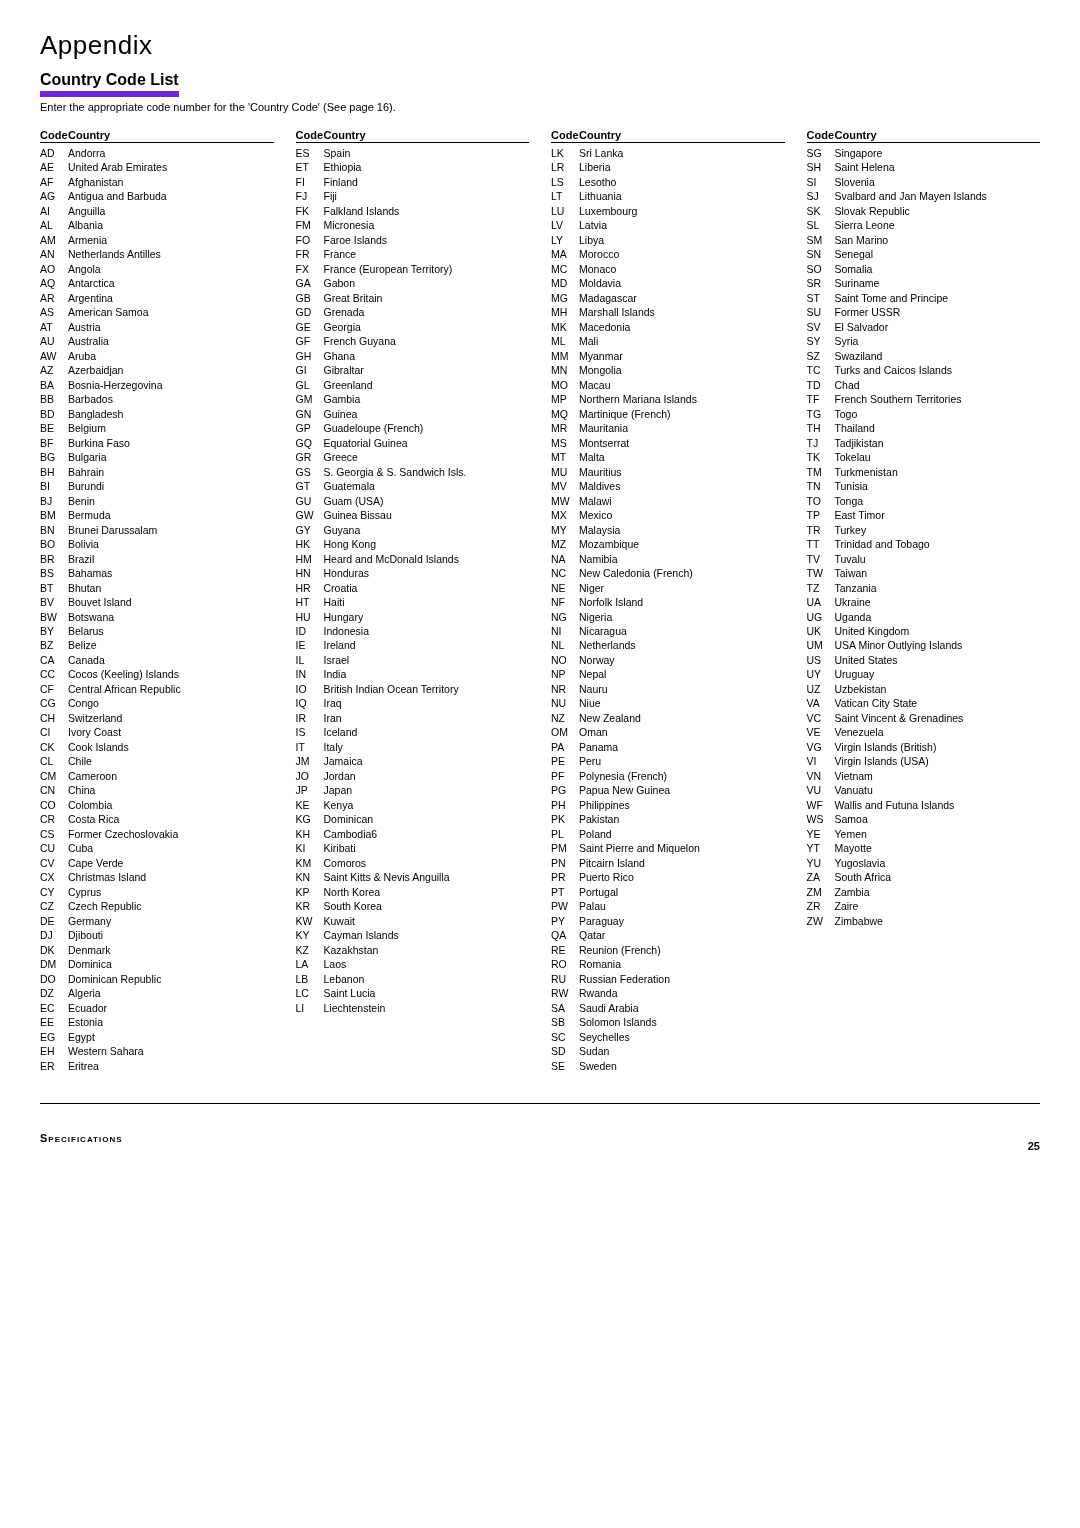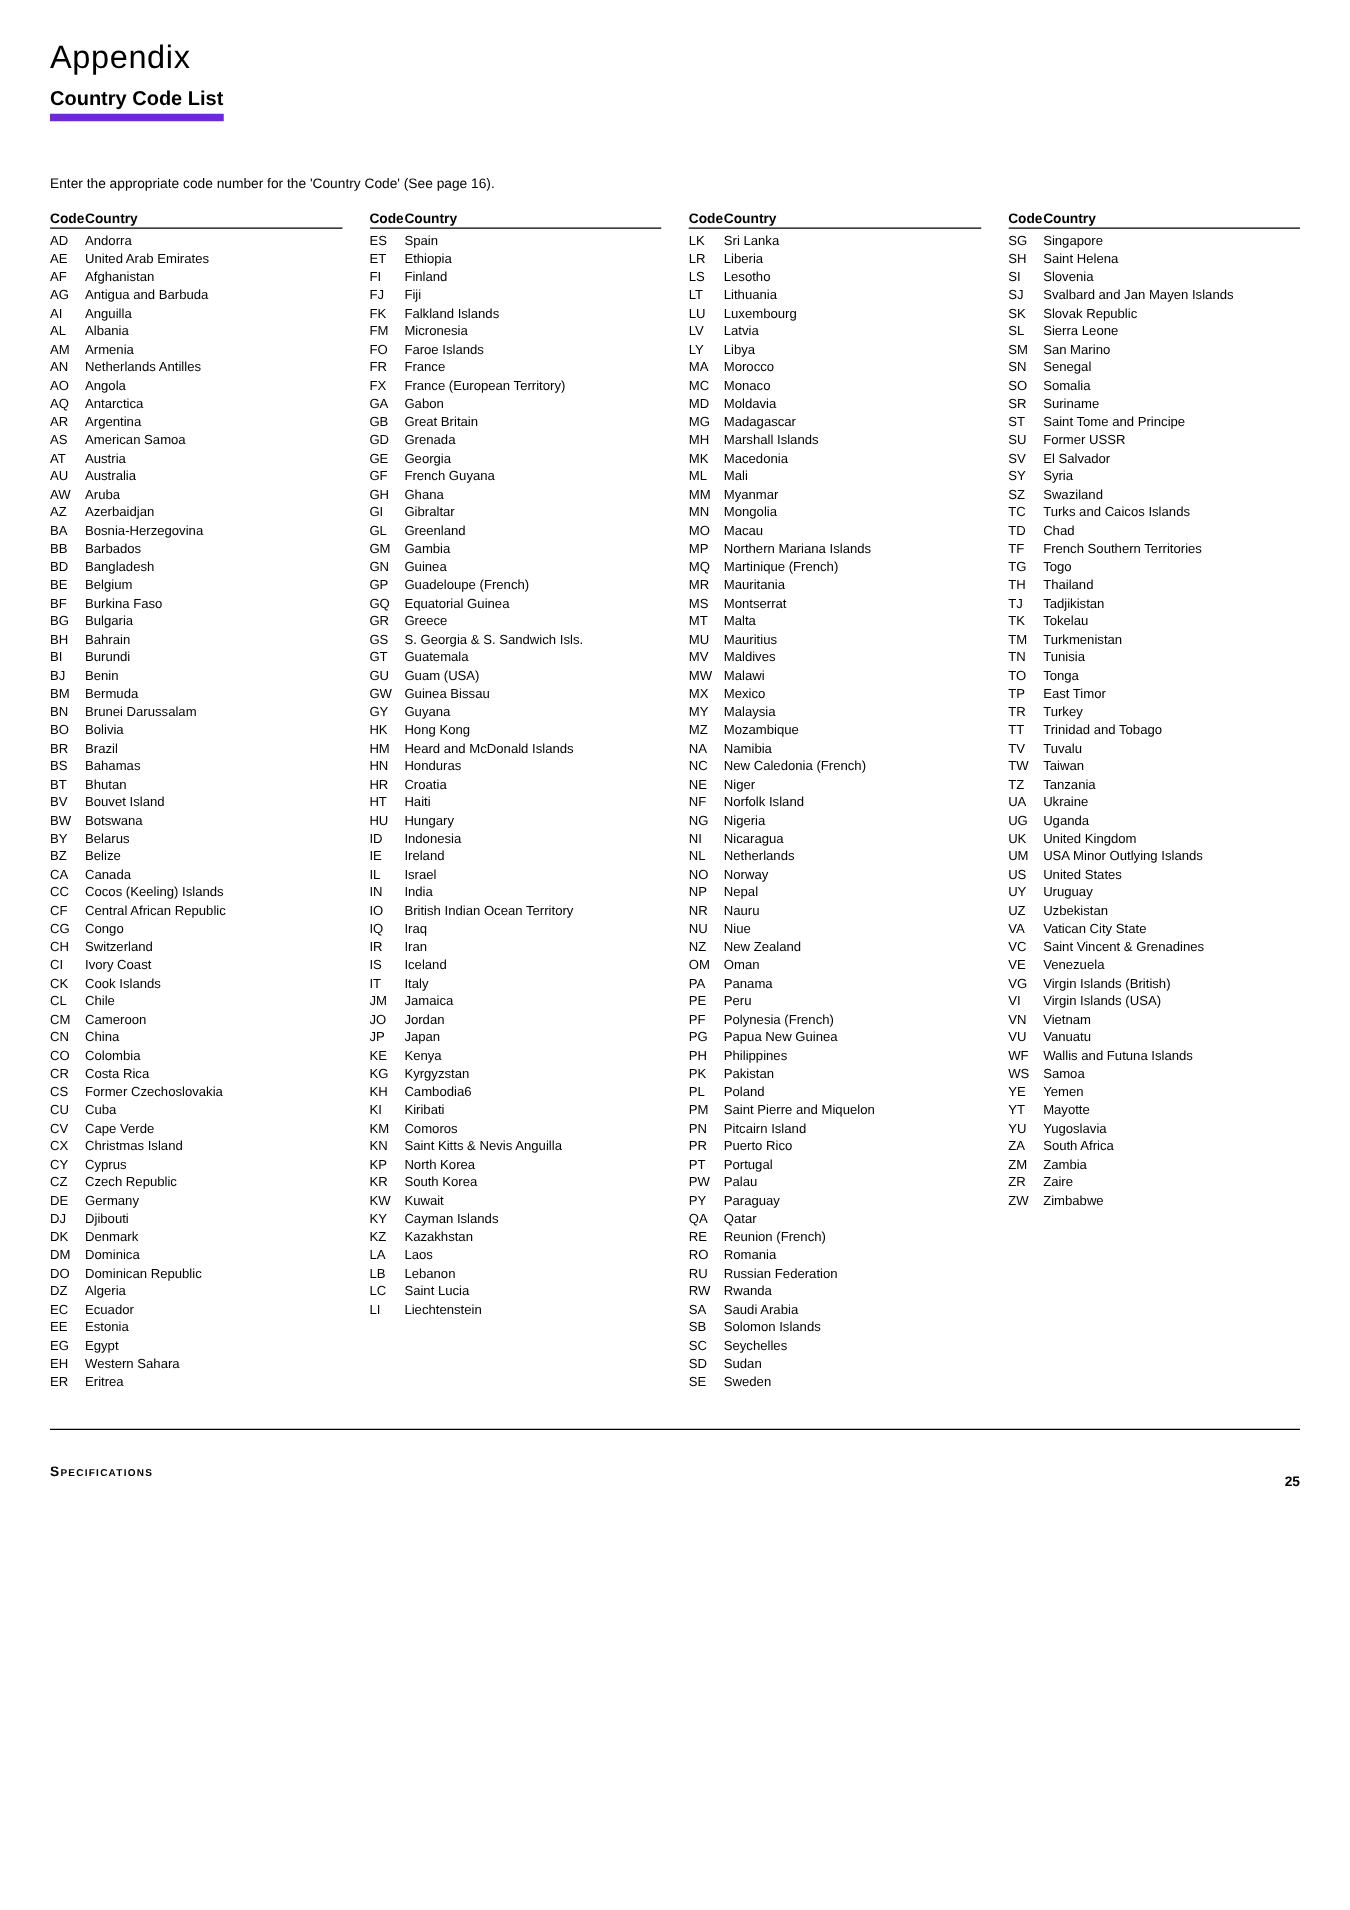--- a/index.html
+++ b/index.html
@@ -22,21 +22,20 @@
       font-weight: 700;
       border-bottom: 6px solid #6d28d9;
       padding-bottom: 2px;
       margin-bottom: 4px;
       display: inline-block;
     }
     .subtitle {
       font-size: 11px;
       margin-bottom: 16px;
       color: #000;
-      margin-top: 40px;
     }
     .columns-wrapper {
       display: grid;
       grid-template-columns: repeat(4, 1fr);
       gap: 0 22px;
     }
     .col-header {
       display: grid;
       grid-template-columns: 28px 1fr;
       font-weight: 700;
@@ -540,21 +539,21 @@
         <li>
           <span class="code">JP</span>
           <span class="country-name">Japan</span>
         </li>
         <li>
           <span class="code">KE</span>
           <span class="country-name">Kenya</span>
         </li>
         <li>
           <span class="code">KG</span>
-          <span class="country-name">Kyrgyzstan</span>
+          <span class="country-name">Dominican</span>
         </li>
         <li>
           <span class="code">KH</span>
           <span class="country-name">Cambodia6</span>
         </li>
         <li>
           <span class="code">KI</span>
           <span class="country-name">Kiribati</span>
         </li>
         <li>

